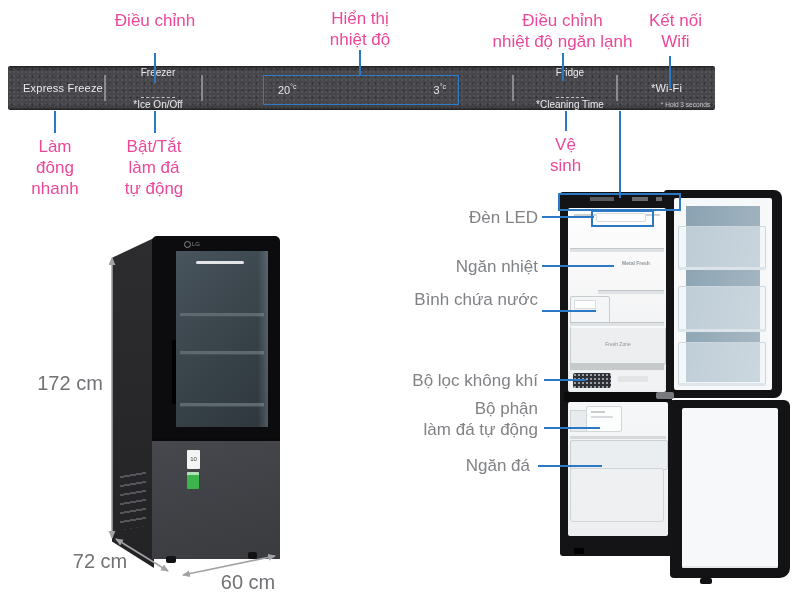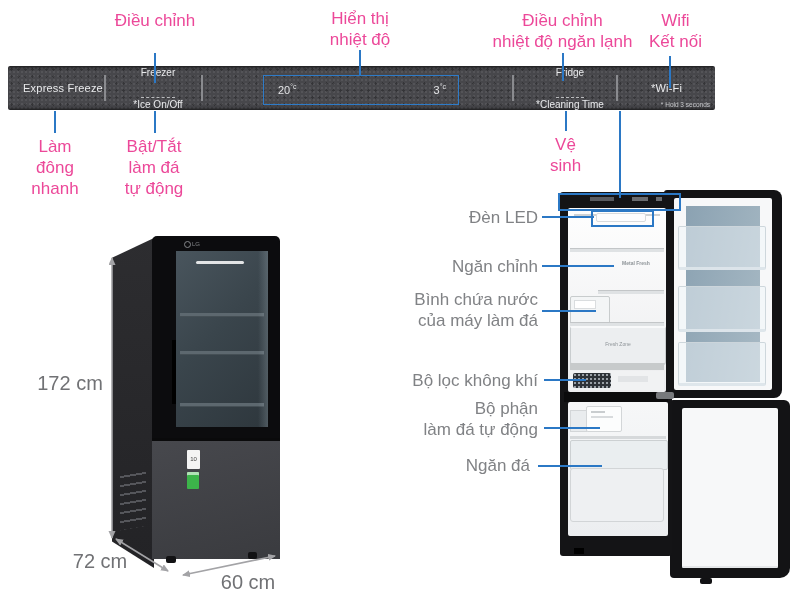--- a/index.html
+++ b/index.html
@@ -47,22 +47,22 @@
   </div>
   <div class="ann" style="left:300px;top:8px;width:120px;">
     <div>Hiển thị</div>
     <div>nhiệt độ</div>
   </div>
   <div class="ann" style="left:450px;top:10px;width:225px;">
     <div>Điều chỉnh</div>
     <div>nhiệt độ ngăn lạnh</div>
   </div>
   <div class="ann" style="left:628px;top:10px;width:95px;">
+    <div>Kết nối</div>
     <div>Wifi</div>
-    <div>Kết nối</div>
   </div>
 
   <div class="vline" style="left:154px;top:53px;height:30px;"></div>
   <div class="vline" style="left:359px;top:50px;height:26px;"></div>
   <div class="vline" style="left:562px;top:53px;height:28px;"></div>
   <div class="vline" style="left:669px;top:56px;height:32px;"></div>
 
   <div class="panel">
     <div class="plabel" style="left:0;width:110px;">Express Freeze</div>
     <div class="pdiv" style="left:96px;"></div>
@@ -198,26 +198,25 @@
     <div style="position:absolute;left:14px;top:356px;width:10px;height:6px;background:#000;"></div>
   </div>
   <div class="shape" style="left:656px;top:392px;width:18px;height:7px;background:#77797c;border-radius:2px;z-index:3;"></div>
 
   <div class="bluerect" style="left:558px;top:193px;width:119px;height:14px;"></div>
   <div class="bluerect" style="left:591px;top:210px;width:59px;height:13px;"></div>
 
   <div class="dlabel" style="left:420px;top:207px;width:118px;">Đèn LED</div>
   <div class="hline" style="left:542px;top:216px;width:52px;"></div>
 
-  <div class="dlabel" style="left:410px;top:256px;width:128px;">Ngăn chỉnh</div>
+  <div class="dlabel" style="left:410px;top:256px;width:128px;">Ngăn nhiệt</div>
   <div class="hline" style="left:542px;top:265px;width:72px;"></div>
 
   <div class="dlabel" style="left:398px;top:289px;width:140px;">
     <div>Bình chứa nước</div>
-    <div>của máy làm đá</div>
   </div>
   <div class="hline" style="left:542px;top:310px;width:54px;"></div>
 
   <div class="dlabel" style="left:398px;top:370px;width:140px;">Bộ lọc không khí</div>
   <div class="hline" style="left:544px;top:379px;width:42px;"></div>
 
   <div class="dlabel" style="left:408px;top:398px;width:130px;">
     <div>Bộ phận</div>
     <div>làm đá tự động</div>
   </div>

